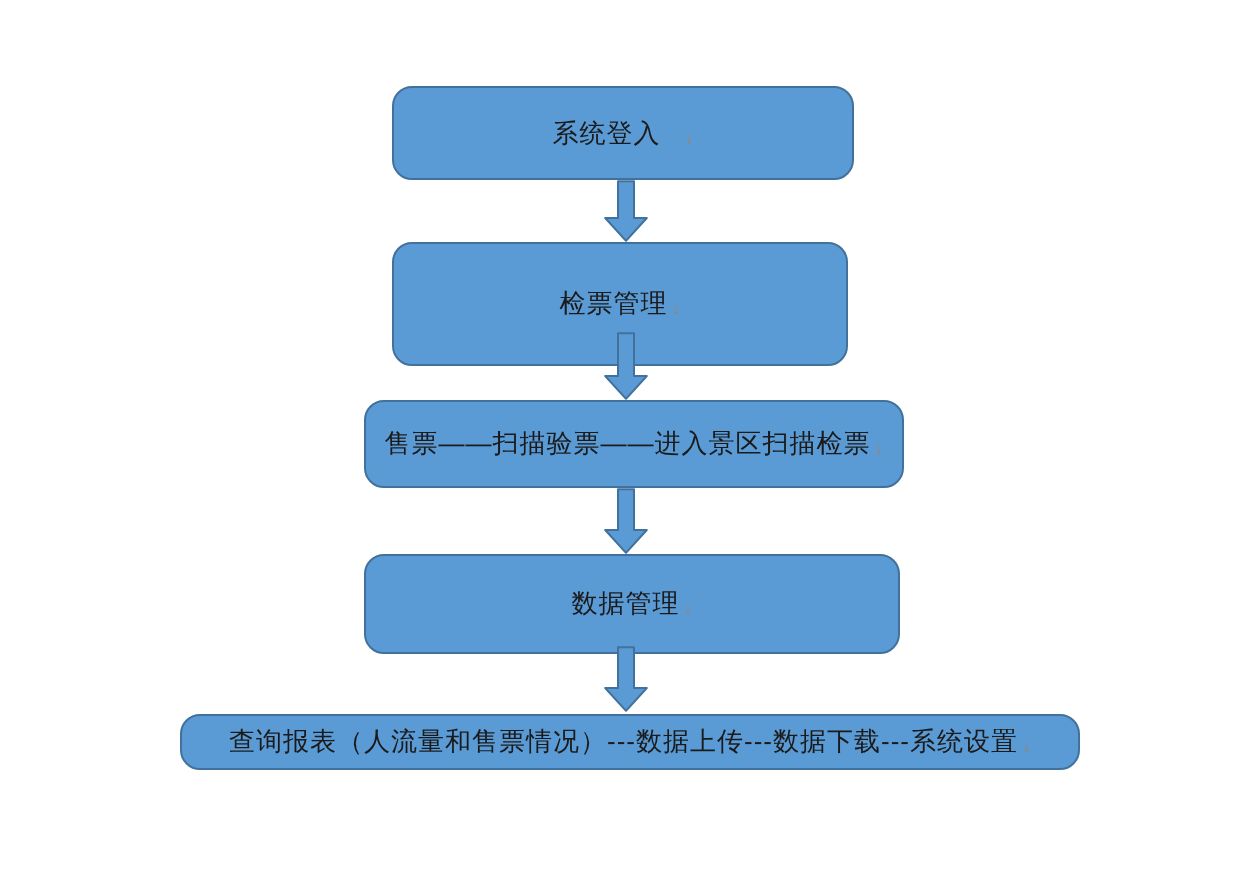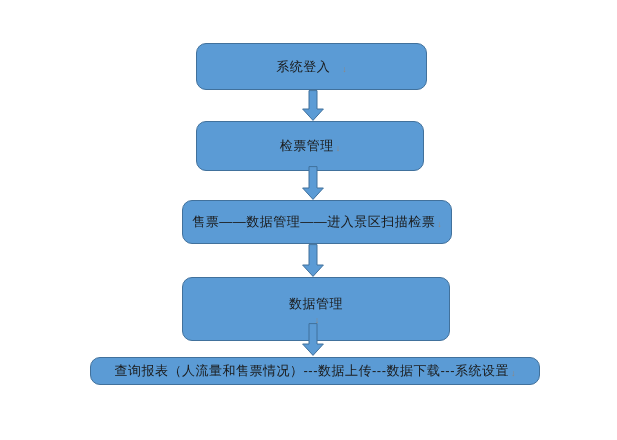--- a/index.html
+++ b/index.html
@@ -28,23 +28,23 @@
     border-radius:10px;
     display:flex;
     align-items:center;
     justify-content:center;
     font-size:13px;
     color:var(--text-color);
     white-space:nowrap;
     letter-spacing:0.5px;
   }
   .n1{left:196px;top:43px;width:231px;height:47px;gap:10px;}
-  .n2{left:196px;top:121px;width:228px;height:50px;}
+  .n2{left:196px;top:121px;width:228px;height:62px;}
   .n3{left:182px;top:200px;width:270px;height:44px;}
-  .n4{left:182px;top:277px;width:268px;height:64px;flex-direction:column;}
+  .n4{left:182px;top:277px;width:268px;height:50px;}
   .n5{left:90px; top:357px;width:450px;height:28px;}
   .mark{
     font-size:9px;
     color:var(--mark-color);
     margin-left:2px;
     position:relative;
     top:2px;
     letter-spacing:0;
   }
   .arrow{
@@ -81,21 +81,21 @@
   <div class="node n2">
     <span>检票管理</span>
       <span class="mark">↓</span>
   </div>
 
   <svg class="arrow a2" viewBox="0 0 22 34" aria-hidden="true">
     <polygon points="7,0.6 15,0.6 15,22 21.4,22 11,33.4 0.6,22 7,22"></polygon>
   </svg>
 
   <div class="node n3">
-    <span>售票——数据管理——进入景区扫描检票</span>
+    <span>售票——扫描验票——进入景区扫描检票</span>
       <span class="mark">↓</span>
   </div>
 
   <svg class="arrow a3" viewBox="0 0 22 33" aria-hidden="true">
     <polygon points="7,0.6 15,0.6 15,21 21.4,21 11,32.4 0.6,21 7,21"></polygon>
   </svg>
 
   <div class="node n4">
     <span>数据管理</span>
       <span class="mark">↓</span>

